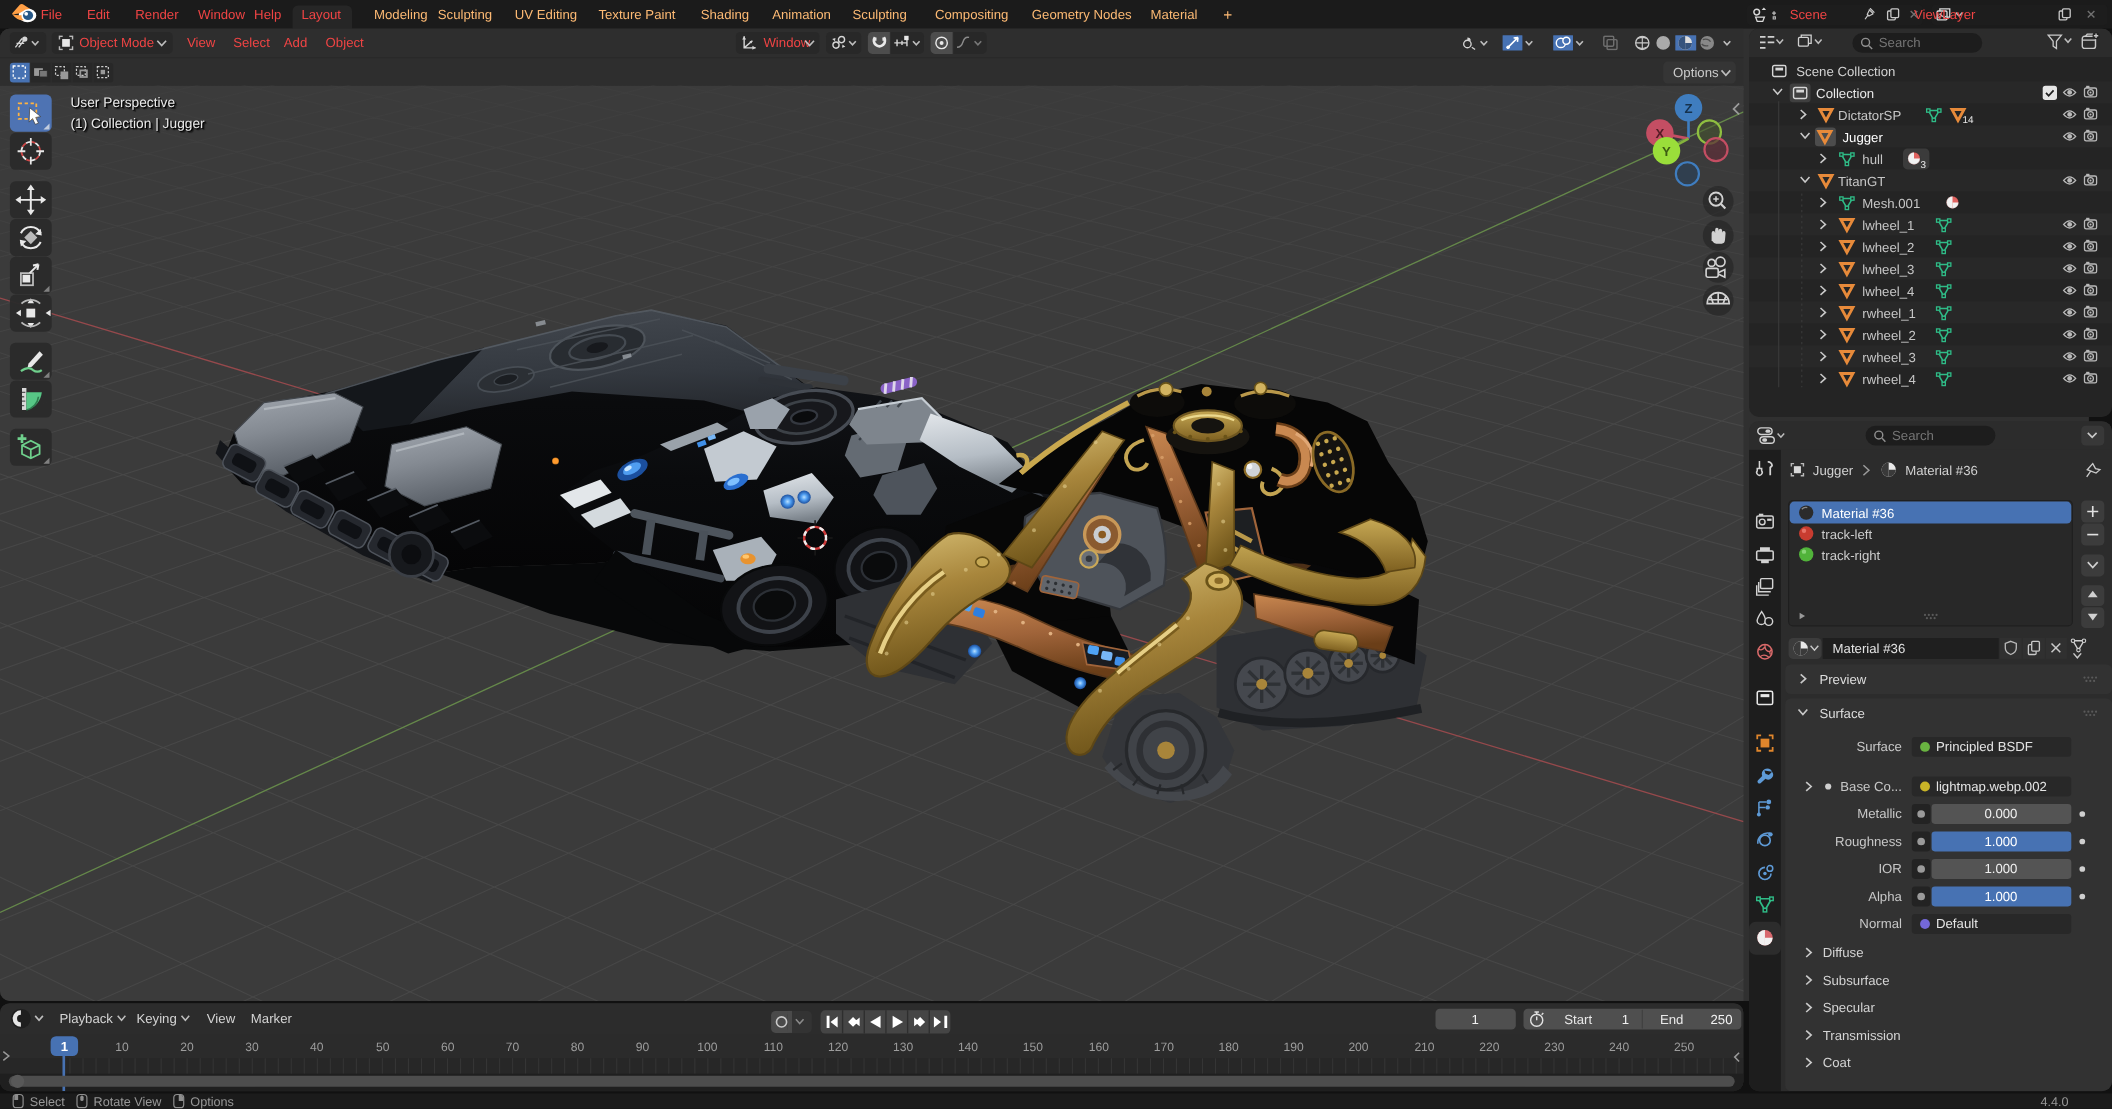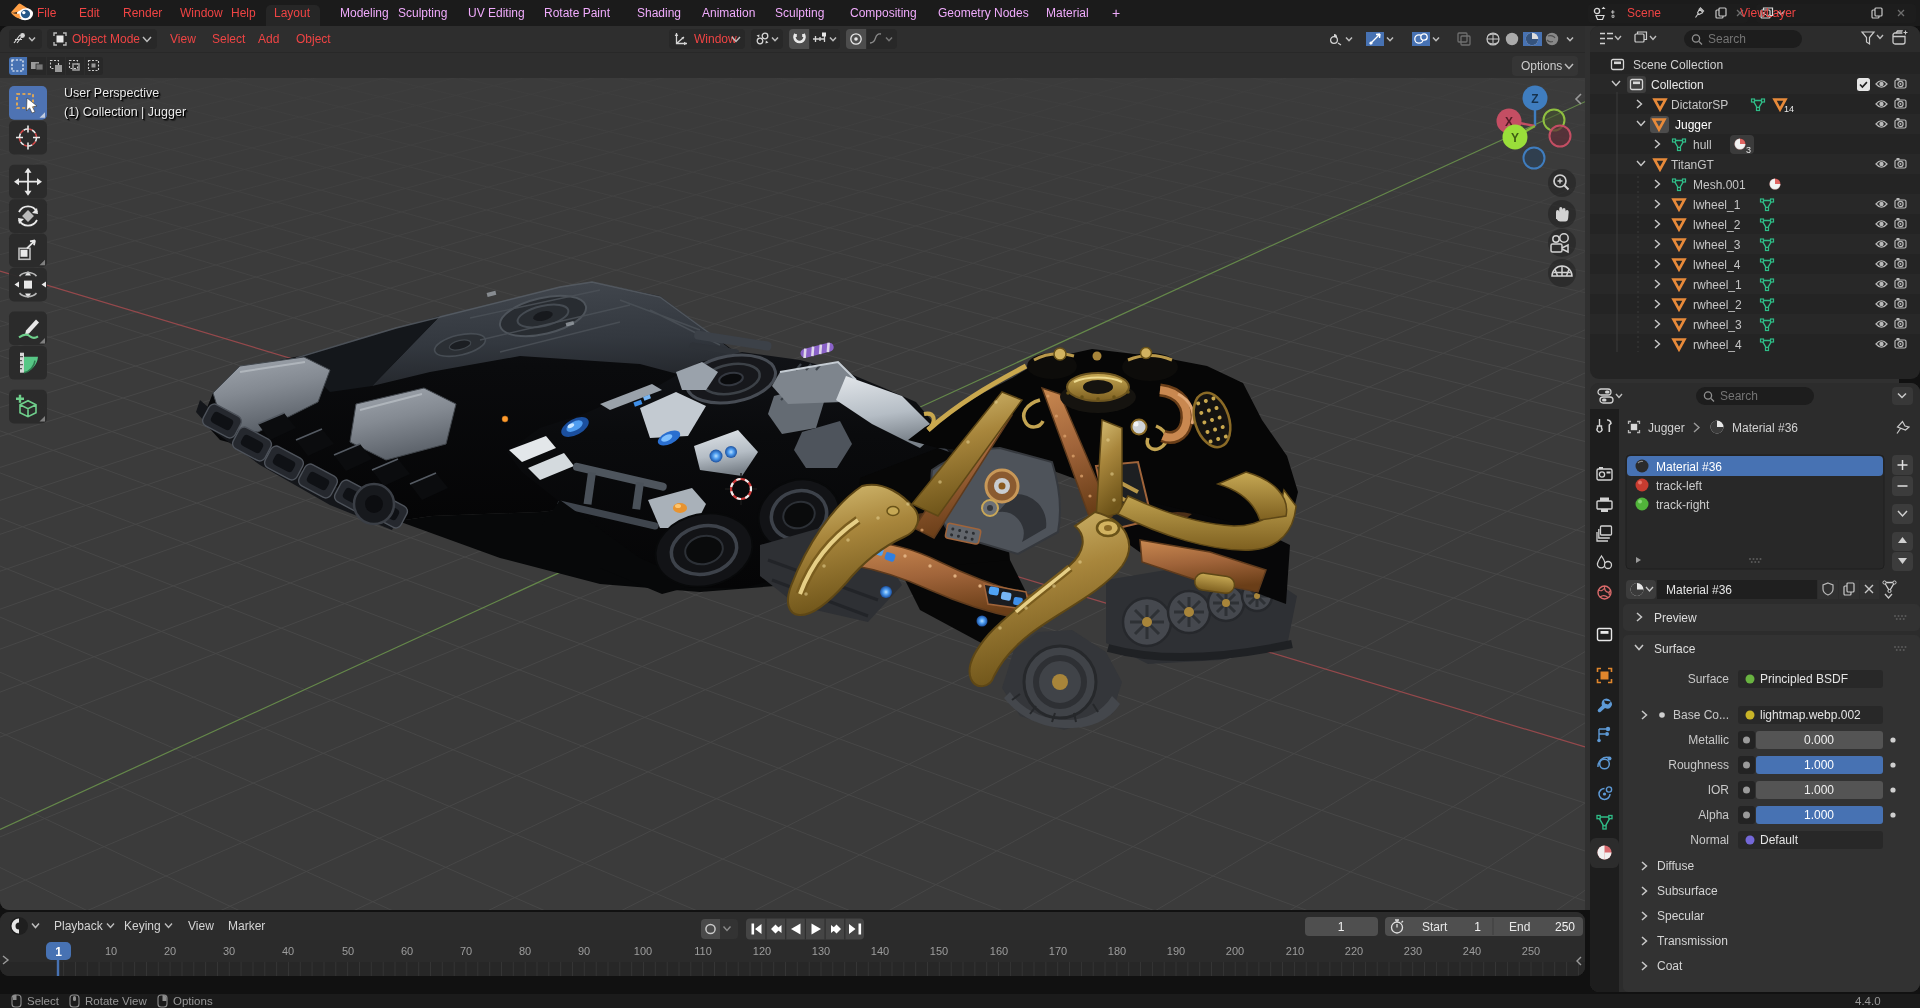--- a/index.html
+++ b/index.html
@@ -6,24 +6,24 @@
 html,body { width:1920px; height:1008px; overflow:hidden; background:#111111;
   font-family:"Liberation Sans", sans-serif; -webkit-font-smoothing:antialiased; }
 .abs { position:absolute; }
 #topbar { left:0; top:0; width:1920px; height:26px; background:#1b1b1b; }
 #vparea { left:0; top:26px; width:1899px; height:884px; background:#303030; border-radius:9px; overflow:hidden; }
 #vphead { left:0; top:0; width:1585px; height:26px; background:#2e2e2e; }
 #vptools { left:0; top:26px; width:1585px; height:26px; background:#2e2e2e; border-top:1px solid #282828;}
 #vpcanvas { left:0; top:52px; width:1585px; height:832px; background:#3b3b3b; }
 #outliner { left:1590px; top:26px; width:330px; height:353px; background:#242424; border-radius:9px; overflow:hidden; }
 #props { left:1590px; top:383px; width:330px; height:609px; background:#2c2c2c; border-radius:9px; overflow:hidden; }
-#timeline { left:0; top:912px; width:1585px; height:64px; background:#2c2c2c; border-radius:9px; overflow:hidden; }
+#timeline { left:0; top:912px; width:1585px; height:80px; background:#2c2c2c; border-radius:9px; overflow:hidden; }
 #statusbar { left:0; top:994px; width:1920px; height:14px; background:#1b1b1b; }
 .menu { color:#ef4444; font-size:12px; line-height:26px; }
-.tab { color:#f0abfc; font-size:12px; line-height:26px; }
+.tab { color:#fdba74; font-size:12px; line-height:26px; }
 svg { display:block; }
 .txt { position:absolute; white-space:nowrap; }
 </style>
 </head>
 <body>
 <div class="abs" id="topbar">
   <svg class="abs" style="left:10px;top:3px" width="26" height="20" viewBox="0 0 26 20">
     <ellipse cx="15" cy="11" rx="8" ry="6.2" fill="#ffffff"></ellipse>
     <ellipse cx="15.5" cy="11" rx="4.6" ry="4.2" fill="#265787"></ellipse>
     <circle cx="13.8" cy="9.6" r="1.7" fill="#ffffff"></circle>
@@ -33,21 +33,21 @@
   <span class="txt menu" style="left:37px;top:0">File</span>
   <span class="txt menu" style="left:79px;top:0">Edit</span>
   <span class="txt menu" style="left:123px;top:0">Render</span>
   <span class="txt menu" style="left:180px;top:0">Window</span>
   <span class="txt menu" style="left:231px;top:0">Help</span>
   <div class="abs" style="left:266px;top:5px;width:54px;height:21px;background:#262626;border-radius:5px 5px 0 0"></div>
   <span class="txt menu" style="left:274px;top:0;color:#ef4444">Layout</span>
   <span class="txt tab" style="left:340px;top:0">Modeling</span>
   <span class="txt tab" style="left:398px;top:0">Sculpting</span>
   <span class="txt tab" style="left:468px;top:0">UV Editing</span>
-  <span class="txt tab" style="left:544px;top:0">Rotate Paint</span>
+  <span class="txt tab" style="left:544px;top:0">Texture Paint</span>
   <span class="txt tab" style="left:637px;top:0">Shading</span>
   <span class="txt tab" style="left:702px;top:0">Animation</span>
   <span class="txt tab" style="left:775px;top:0">Sculpting</span>
   <span class="txt tab" style="left:850px;top:0">Compositing</span>
   <span class="txt tab" style="left:938px;top:0">Geometry Nodes</span>
   <span class="txt tab" style="left:1046px;top:0">Material</span>
   <span class="txt tab" style="left:1112px;top:0;font-size:14px">+</span>
 
   <div class="abs" style="left:1588px;top:4px;width:160px;height:19px;background:#1d1d1d;border-radius:4px"></div>
   <svg class="abs" style="left:1592px;top:6px" width="26" height="15" viewBox="0 0 26 15">

